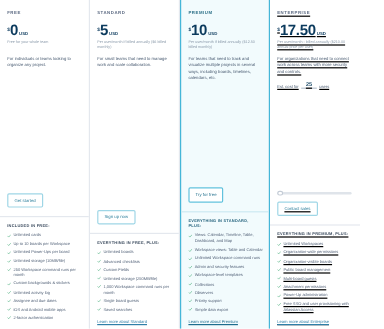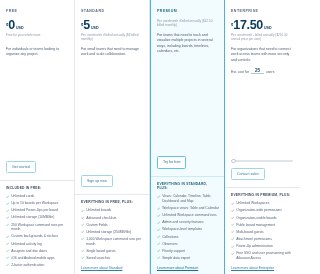--- a/index.html
+++ b/index.html
@@ -17,21 +17,21 @@
   }
   .plan {
     width: 75px;
     height: 274px;
     position: relative;
     padding: 9px 5px 4px 6px;
     border-right: 1px solid #e4e8ee;
     display: flex;
     flex-direction: column;
   }
-  .plan:last-child { border-right: none; }
+  .plan:last-child { border-right: none; text-decoration: underline; }
   .plan.featured {
     background: #f2fbfd;
     border-left: 1.5px solid #45b6d8;
     border-right: 1.5px solid #45b6d8;
   }
   .tier-name {
     font-size: 3.6px;
     font-weight: bold;
     letter-spacing: 0.45px;
     color: #5e6c84;
@@ -326,20 +326,25 @@
             </svg>
           </span>
           <span>Saved searches</span>
         </li>
     </ul>
     <a class="learn-link">Learn more about Standard</a>
   </div>
 
   <div class="plan featured">
     <div class="tier-name">PREMIUM</div>
+    <div class="price-row">
+      <span class="currency">$</span>
+      <span class="amount">10</span>
+      <span class="unit">USD</span>
+    </div>
     <div class="price-sub">Per user/month if billed annually ($12.50 billed monthly)</div>
     <div class="desc">For teams that need to track and visualize multiple projects in several ways, including boards, timelines, calendars, etc.</div>
     <div class="spacer"></div>
     <button class="cta">Try for free</button>
     <div class="divider"></div>
     <div class="features-title">EVERYTHING IN STANDARD, PLUS:</div>
     <ul class="features">
       <li>
           <span class="check">
             <svg viewBox="0 0 12 12">

